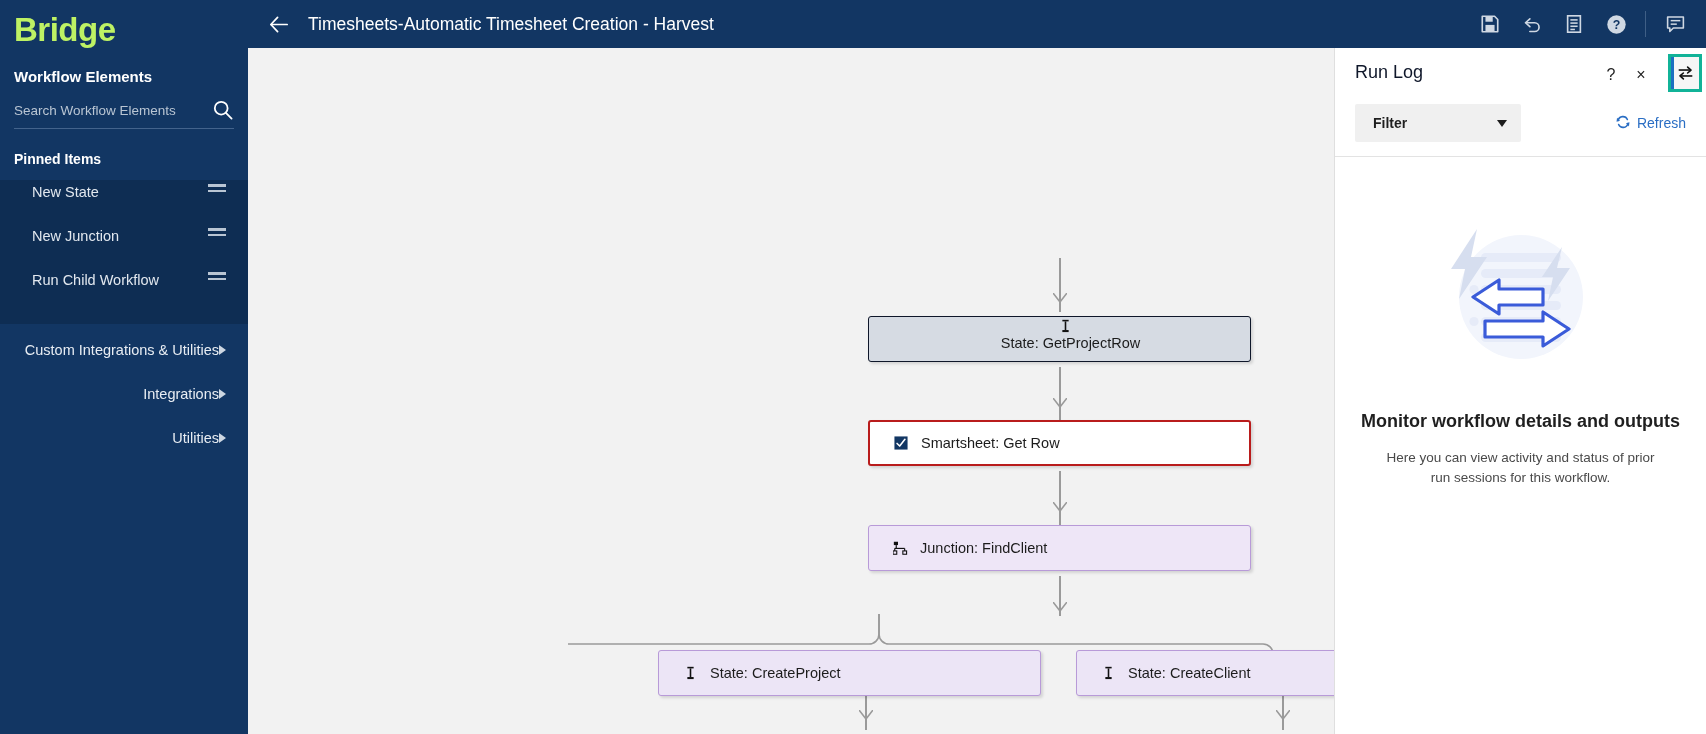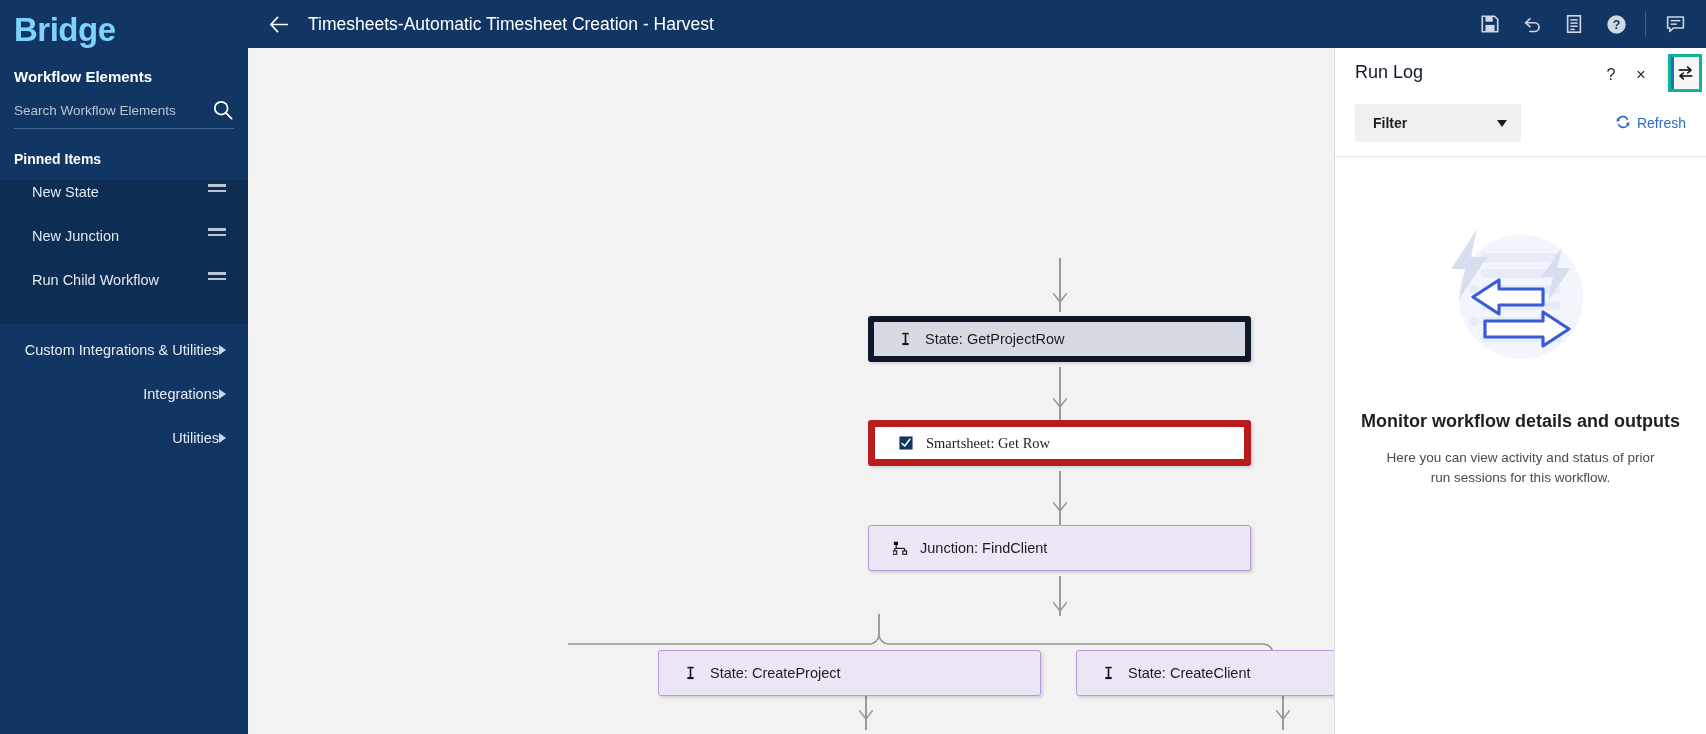--- a/index.html
+++ b/index.html
@@ -13,21 +13,21 @@
 
   
   #sidebar {
     width: 248px; height: 734px;
     background: #123663;
     flex: 0 0 248px;
     position: relative;
     color: #ffffff;
   }
   .brand {
-    font-size: 33px; font-weight: bold; color: #7dd3fc;
+    font-size: 33px; font-weight: bold; color: #bef264;
     padding: 8px 0 0 14px; letter-spacing: -0.5px;
     line-height: 44px;
   }
   .wf-elements-title {
     font-size: 15px; font-weight: bold; color: #ffffff;
     padding: 16px 0 0 14px;
   }
   .search-row {
     margin: 14px 14px 0 14px;
     border-bottom: 1px solid #43638c;
@@ -113,22 +113,22 @@
     padding-left: 22px;
     font-size: 14.5px; color: #1c1c1c;
     cursor: pointer;
     box-shadow: 2px 2px 3px rgba(0,0,0,0.13);
   }
   .node .node-ico {
     width: 18px; flex: 0 0 18px; display: flex; align-items: center; justify-content: center;
     margin-right: 11px;
   }
   .node-trigger { background: #e4effc; border: 1px solid #9cb7d4; }
-  .node-state   { background: #d6dbe3; border: 6px solid #0f172a; }
-  .node-card    { background: #ffffff; border: 7px solid #b91c1c; font-family: Liberation Serif, serif; }
+  .node-state   { background: #d6dbe3; border: 1px solid #0f172a; flex-direction: column; }
+  .node-card    { background: #ffffff; border: 2px solid #b91c1c; }
   .node-junction{ background: #eee6f7; border: 1px solid #b89ad8; }
   .node-purple  { background: #ece5f6; border: 1px solid #b89ad8; }
 
   .conn { position: absolute; background: #9a9a9a; }
   .conn-v { width: 1.6px; }
   .chev {
     position: absolute; width: 14px; height: 10px;
   }
 
   

